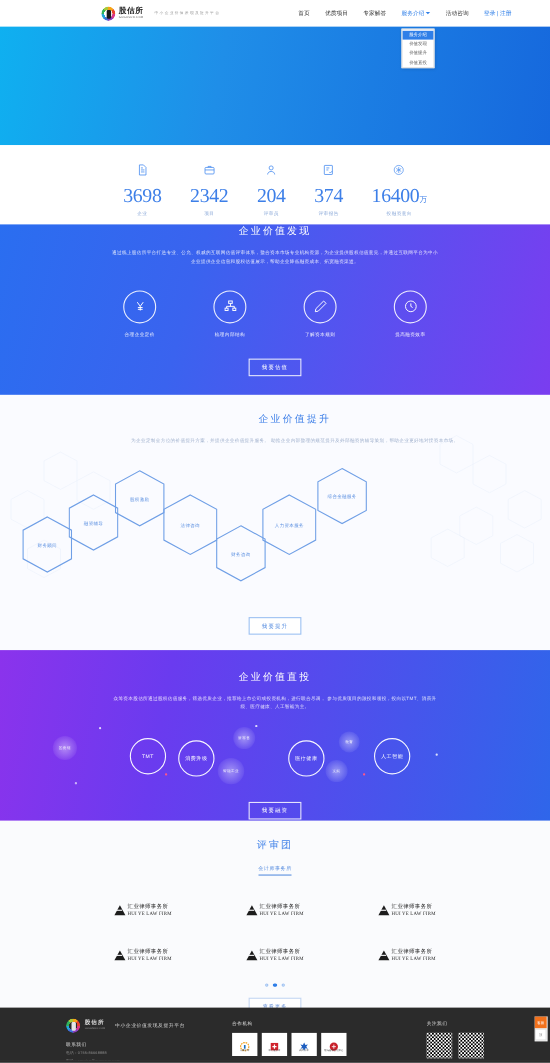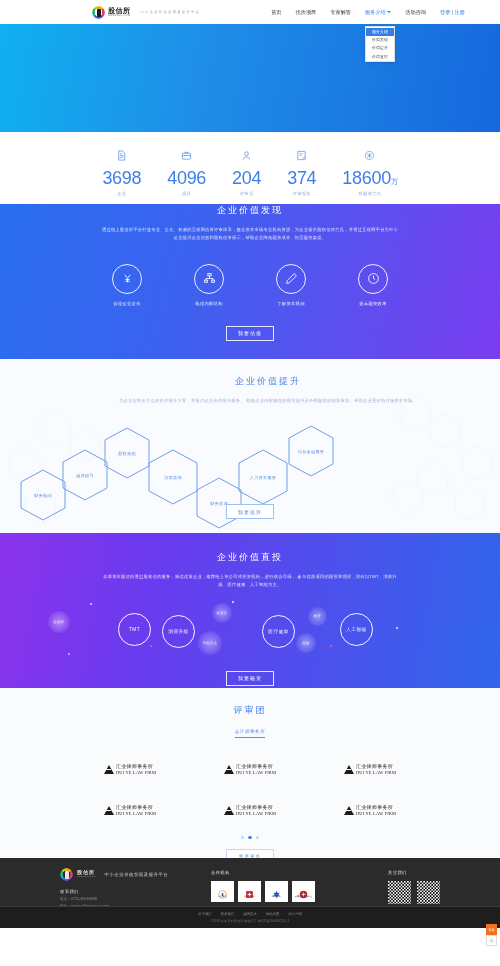--- a/index.html
+++ b/index.html
@@ -44,21 +44,21 @@
   }
   .dd-item { font-size: 4px; color: #555; padding: 1.6px 2px; text-align: center; }
   .dd-item.active { background: #2f7fe8; color: #fff; }
 
   
   .hero { height: 108px; background: linear-gradient(100deg,#0fb0f0 0%,#1f8ee8 40%,#1668dd 100%); }
 
   
   .stats { height: 72px; background: #fff; display: flex; align-items: center;
     justify-content: center; gap: 26px; padding-top: 6px; }
-  .stat { display: flex; flex-direction: column; align-items: center; }
+  .stat { display: flex; flex-direction: column; align-items: center; font-family: Liberation Serif, serif; }
   .stat-ico { color: #4b8ef0; margin-bottom: 4px; }
   .stat-num { font-size: 18px; font-weight: 400; color: #3d7fe8; line-height: 1; letter-spacing: -.3px; }
   .stat-num .unit { font-size: 7px; }
   .stat-lbl { font-size: 4.2px; color: #8ba9d8; margin-top: 4px; letter-spacing: .4px; }
 
   
   .sec-title { text-align: center; font-size: 9px; letter-spacing: 2px; font-weight: 400; }
   .sec-desc { text-align: center; font-size: 4.2px; line-height: 1.9; letter-spacing: .3px;
     max-width: 300px; margin: 9px auto 0; }
   .btn-ghost { display: block; margin: 0 auto; border: .6px solid rgba(255,255,255,.85);
@@ -70,21 +70,21 @@
   .s2 .sec-title { color: #fff; }
   .s2 .sec-desc { color: rgba(255,255,255,.85); }
   .circ-row { display: flex; justify-content: center; gap: 52px; margin-top: 22px; }
   .circ-item { display: flex; flex-direction: column; align-items: center; }
   .circ { width: 30px; height: 30px; border-radius: 50%; border: .7px solid rgba(255,255,255,.9);
     display: flex; align-items: center; justify-content: center; color: #fff; }
   .circ-lbl { font-size: 4.2px; color: rgba(255,255,255,.92); margin-top: 7px; letter-spacing: .4px; }
   .s2 .btn-ghost { margin-top: 20px; }
 
   
-  .s3 { height: 174px; background: #fafbff; padding-top: 16px; position: relative; overflow: hidden; padding-left: 36px; }
+  .s3 { height: 232px; background: #fafbff; padding-top: 16px; position: relative; overflow: hidden; padding-left: 36px; }
   .s3 .sec-title { color: #3d7fe8; }
   .s3 .sec-desc { color: #9fb0cc; }
   .hexfield { position: absolute; inset: 0; }
   .hex { position: absolute; display: flex; align-items: center; justify-content: center; }
   .hex svg { position: absolute; inset: 0; }
   .hex span { font-size: 4.1px; color: #5a8fe0; position: relative; letter-spacing: .3px; }
   .s3 .btn-solid { position: absolute; left: 50%; transform: translateX(-50%); bottom: 14px;
     border: .6px solid #9cc0f2; color: #5a8fe0; background: #fff; font-size: 5px;
     padding: 3.5px 11px; letter-spacing: 1px; }
 
@@ -203,21 +203,21 @@
         </svg></span>
     <div class="stat-num">3698</div>
     <div class="stat-lbl">企业</div>
   </div>
   <div class="stat">
     <span class="stat-ico">
       <svg width="11" height="11" viewBox="0 0 24 24" fill="none" stroke="currentColor" stroke-width="1.6">
           <rect x="3" y="7" width="18" height="13" rx="2"></rect>
           <path d="M9 7V5h6v2M3 12h18"></path>
         </svg></span>
-    <div class="stat-num">4096</div>
+    <div class="stat-num">2342</div>
     <div class="stat-lbl">项目</div>
   </div>
   <div class="stat">
     <span class="stat-ico">
       <svg width="11" height="11" viewBox="0 0 24 24" fill="none" stroke="currentColor" stroke-width="1.6">
           <circle cx="12" cy="8" r="4"></circle>
           <path d="M5 21c0-4 3.5-6 7-6s7 2 7 6"></path>
         </svg></span>
     <div class="stat-num">204</div>
     <div class="stat-lbl">评审员</div>
@@ -230,21 +230,21 @@
         </svg></span>
     <div class="stat-num">374</div>
     <div class="stat-lbl">评审报告</div>
   </div>
   <div class="stat">
     <span class="stat-ico">
       <svg width="11" height="11" viewBox="0 0 24 24" fill="none" stroke="currentColor" stroke-width="1.4">
           <circle cx="12" cy="12" r="9"></circle>
           <path d="M12 6v12M7 9l10 6M17 9L7 15"></path>
         </svg></span>
-    <div class="stat-num"><span>18600</span><span class="unit">万</span></div>
+    <div class="stat-num"><span>16400</span><span class="unit">万</span></div>
     <div class="stat-lbl">投融资意向</div>
   </div>
 </div>
 
 <div class="s2">
   <div class="sec-title">企业价值发现</div>
   <div class="sec-desc">通过线上股估所平台打造专业、公允、权威的互联网估值评审体系，整合资本市场专业机构资源，为企业提供股权估值意见，并通过互联网平台为中小企业提供企业信息和股权估值展示，帮助企业降低融资成本、拓宽融资渠道。</div>
   <div class="circ-row">
     <div class="circ-item">
       <div class="circ">

